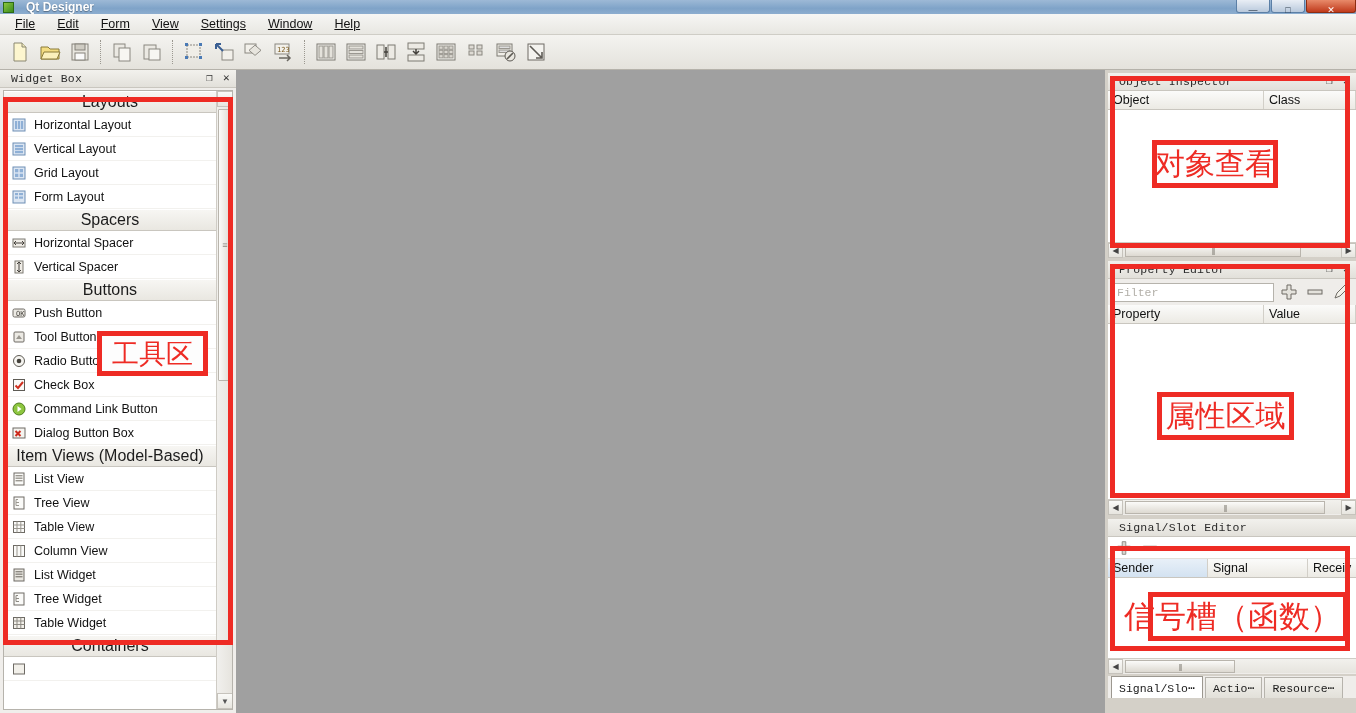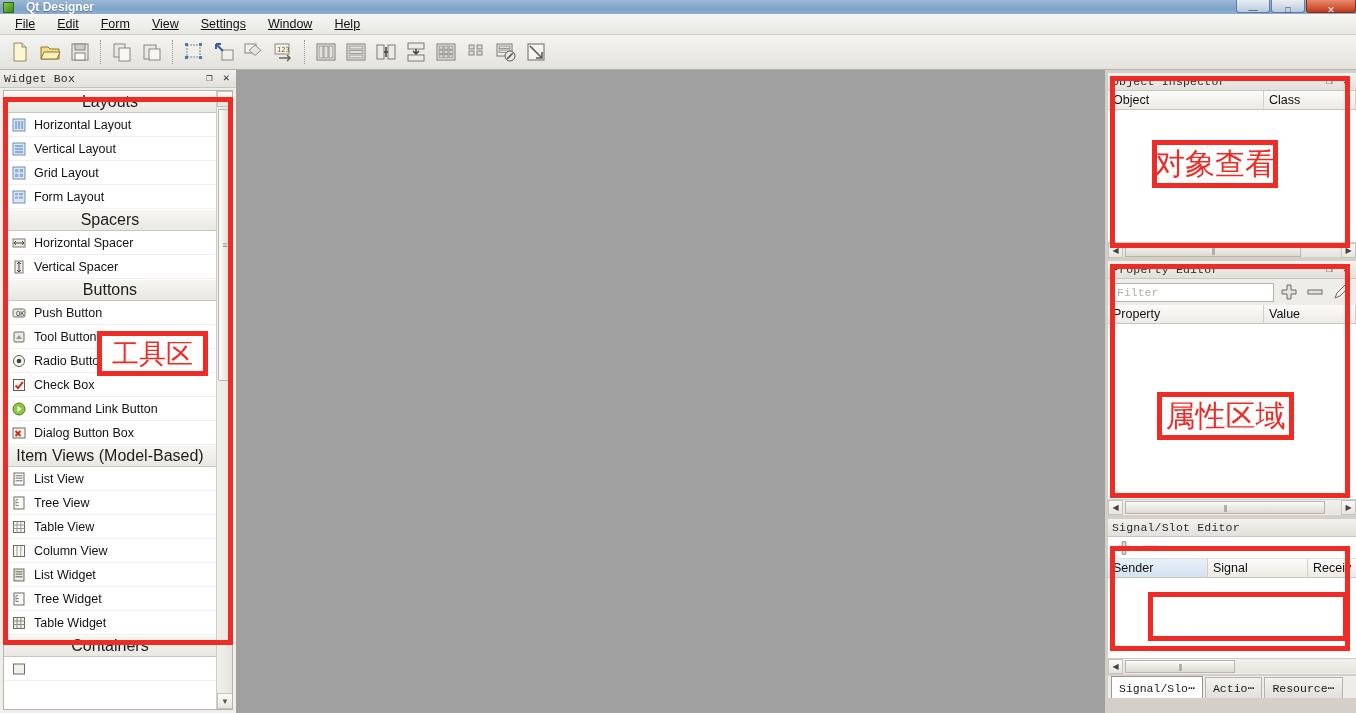--- a/index.html
+++ b/index.html
@@ -92,21 +92,21 @@
     width: 869px; height: 643px;
     background: #a0a0a0;
   }
 
   
   .dock { position: absolute; background: #efedea; }
   .dock-title {
     height: 18px; display: flex; align-items: center;
     background: linear-gradient(to bottom,#f2f1ed,#e2e0da);
     border-bottom: 1px solid #c9c6bf;
-    padding-left: 4px;
+    padding-left: 11px;
     font-family: "Liberation Mono", monospace;
     font-size: 11.5px; color: #2a2a2a; letter-spacing: .2px;
     white-space: nowrap;
     justify-content: center;
   }
   .dock-title .spacer { flex: 1 1 auto; }
   .dock-btn {
     width: 15px; height: 15px; margin-right: 2px;
     display: flex; align-items: center; justify-content: center;
     color: #333; font-size: 11px; line-height: 1;
@@ -787,14 +787,15 @@
   <div class="redbox" style="left:1110px; top:76px;  width:240px; height:172px;"></div>
   <div class="redbox" style="left:1110px; top:264px; width:240px; height:234px;"></div>
   <div class="redbox" style="left:1110px; top:546px; width:240px; height:105px;"></div>
 
   <div class="redlabel" style="left:97px; top:331px; width:111px; height:45px; font-size:27px;">工具区</div>
 
   <div class="redlabel" style="left:1152px; top:140px; width:126px; height:48px; font-size:30px;">对象查看</div>
 
   <div class="redlabel" style="left:1157px; top:392px; width:137px; height:48px; font-size:30px;">属性区域</div>
 
+  <div class="redtext-plain" style="left:1124px; top:596px; font-size:31px; line-height:40px;">信号槽（函数）</div>
   <div class="redbox" style="left:1148px; top:592px; width:200px; height:49px;"></div>
 </div>
 
 </body></html>

